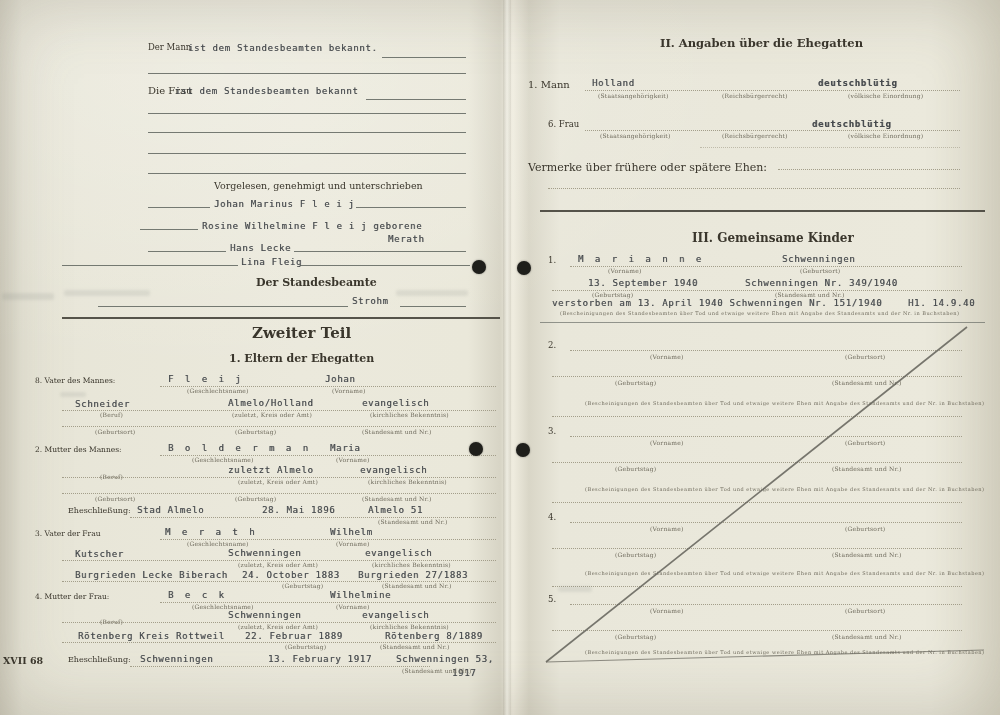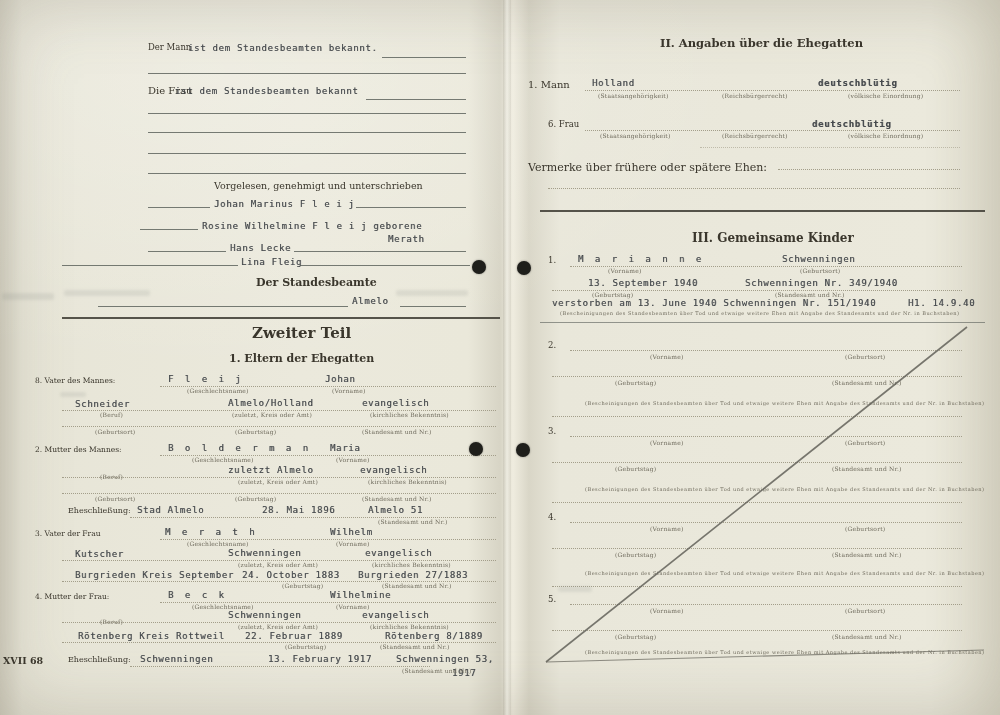--- a/index.html
+++ b/index.html
@@ -64,21 +64,21 @@
     <div class="abs t" style="left:241px;top:257px;">Lina Fleig</div>
     <div class="abs hline" style="left:300px;top:265px;width:170px;"></div>
 
     <div class="abs f fb" style="left:256px;top:276px;font-size:11px;">Der Standesbeamte</div>
 
     <div class="abs ghost" style="left:64px;top:290px;width:86px;height:6px;"></div>
     <div class="abs ghost" style="left:396px;top:290px;width:72px;height:6px;"></div>
     <div class="abs ghost" style="left:2px;top:293px;width:52px;height:7px;"></div>
 
     <div class="abs hline" style="left:98px;top:306px;width:250px;"></div>
-    <div class="abs t" style="left:352px;top:296px;">Almelo</div>
+    <div class="abs t" style="left:352px;top:296px;">Strohm</div>
     <div class="abs hline" style="left:400px;top:306px;width:66px;"></div>
 
     <div class="abs rule" style="left:62px;top:317px;width:438px;"></div>
 
     <div class="abs f fb" style="left:252px;top:324px;font-size:15px;">Zweiter Teil</div>
     <div class="abs f fb" style="left:229px;top:352px;font-size:11px;">1. Eltern der Ehegatten</div>
 
     <div class="abs f" style="left:35px;top:376px;font-size:7.5px;">8. Vater des Mannes:</div>
     <div class="abs t sp" style="left:168px;top:374px;">F l e i j</div>
     <div class="abs t" style="left:325px;top:374px;">Johan</div>
@@ -132,21 +132,21 @@
     <div class="abs sub" style="left:187px;top:540px;">(Geschlechtsname)</div>
     <div class="abs sub" style="left:336px;top:540px;">(Vorname)</div>
 
     <div class="abs t" style="left:75px;top:549px;">Kutscher</div>
     <div class="abs t" style="left:228px;top:548px;">Schwenningen</div>
     <div class="abs t" style="left:365px;top:548px;">evangelisch</div>
     <div class="abs dot" style="left:62px;top:560px;width:434px;"></div>
     <div class="abs sub" style="left:238px;top:561px;">(zuletzt, Kreis oder Amt)</div>
     <div class="abs sub" style="left:372px;top:561px;">(kirchliches Bekenntnis)</div>
 
-    <div class="abs t" style="left:75px;top:570px;">Burgrieden Kreis September</div>
+    <div class="abs t" style="left:75px;top:570px;">Burgrieden Lecke Biberach</div>
     <div class="abs t" style="left:242px;top:570px;">24. October 1883</div>
     <div class="abs t" style="left:358px;top:570px;">Burgrieden 27/1883</div>
     <div class="abs dot" style="left:62px;top:581px;width:434px;"></div>
     <div class="abs sub" style="left:282px;top:582px;">(Geburtstag)</div>
     <div class="abs sub" style="left:382px;top:582px;">(Standesamt und Nr.)</div>
 
     <div class="abs f" style="left:35px;top:592px;font-size:7.5px;">4. Mutter der Frau:</div>
     <div class="abs t sp" style="left:168px;top:590px;">B e c k</div>
     <div class="abs t" style="left:330px;top:590px;">Wilhelmine</div>
     <div class="abs dot" style="left:160px;top:602px;width:336px;"></div>
@@ -211,21 +211,21 @@
     <div class="abs dot" style="left:570px;top:266px;width:392px;"></div>
     <div class="abs sub" style="left:608px;top:267px;">(Vorname)</div>
     <div class="abs sub" style="left:800px;top:267px;">(Geburtsort)</div>
 
     <div class="abs t" style="left:552px;top:278px;margin-left:36px;">13. September 1940</div>
     <div class="abs t" style="left:745px;top:278px;">Schwenningen Nr. 349/1940</div>
     <div class="abs dot" style="left:552px;top:290px;width:410px;"></div>
     <div class="abs sub" style="left:592px;top:291px;">(Geburtstag)</div>
     <div class="abs sub" style="left:775px;top:291px;">(Standesamt und Nr.)</div>
 
-    <div class="abs t" style="left:552px;top:298px;">verstorben am 13. June 1940 Schwenningen Nr. 151/1940</div>
+    <div class="abs t" style="left:552px;top:298px;">verstorben am 13. April 1940 Schwenningen Nr. 151/1940</div>
     <div class="abs t" style="left:908px;top:298px;">H1. 14.9.40</div>
     <div class="abs sub sub5" style="left:560px;top:310px;">(Bescheinigungen des Standesbeamten über Tod und etwaige weitere Ehen mit Angabe des Standesamts und der Nr. in Buchstaben)</div>
 
     <div class="abs hline" style="left:540px;top:322px;width:445px;opacity:.6;"></div>
 
     <div class="abs f" style="left:548px;top:340px;font-size:8.5px;">2.</div>
     <div class="abs dot" style="left:570px;top:350px;width:392px;"></div>
     <div class="abs sub" style="left:650px;top:353px;">(Vorname)</div>
     <div class="abs sub" style="left:845px;top:353px;">(Geburtsort)</div>
     <div class="abs dot" style="left:552px;top:376px;width:410px;"></div>

